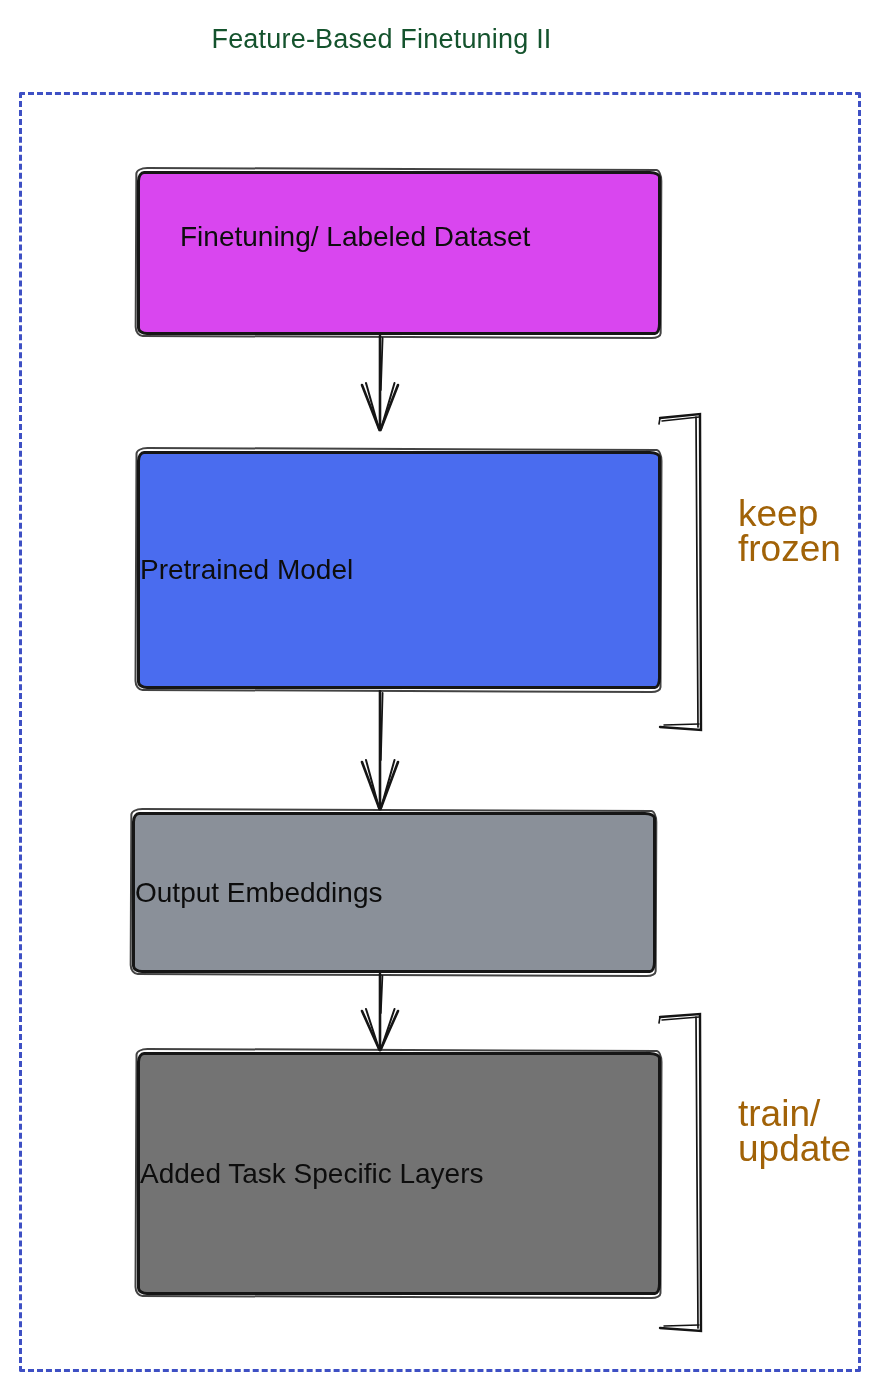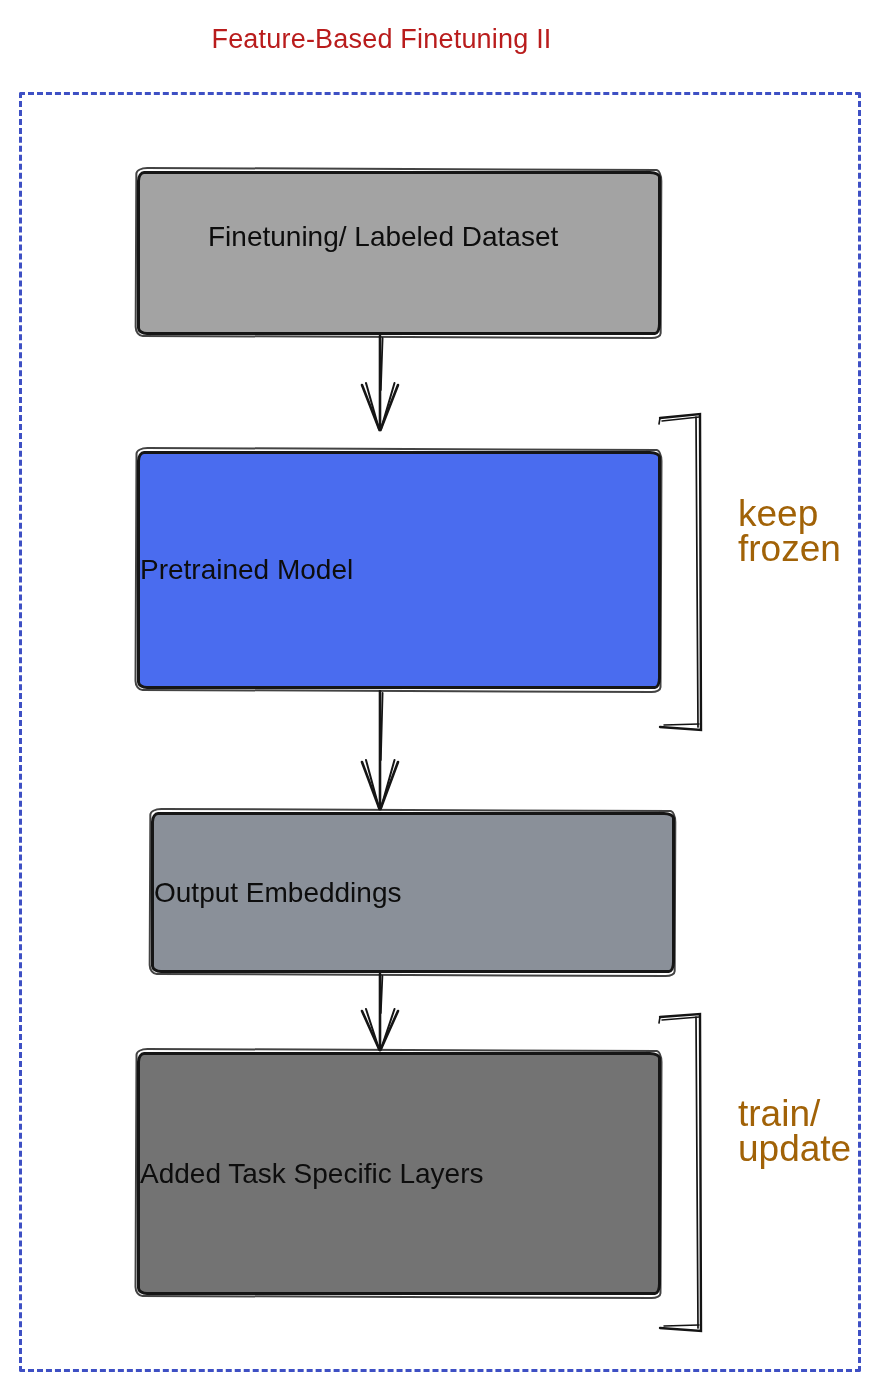--- a/index.html
+++ b/index.html
@@ -8,21 +8,21 @@
     width:880px;height:1393px;
     background:#ffffff;
     font-family:"Liberation Sans", sans-serif;
     overflow:hidden;
   }
   .title{
     position:absolute;
     left:0;top:24px;width:763px;
     text-align:center;
     font-size:27px;
-    color:#b91c1c;
+    color:#14532d;
     letter-spacing:0.2px;
   }
   .frame{
     position:absolute;
     left:19px;top:92px;
     width:842px;height:1280px;
     border:3px dashed #3e50c4;
     box-sizing:border-box;
     border-radius:2px;
   }
@@ -42,24 +42,24 @@
     border:2px solid rgba(20,20,20,.8);
     border-radius:12px 6px 10px 8px / 7px 12px 6px 10px;
     transform:rotate(.25deg);
     pointer-events:none;
   }
   .box-label{
     font-size:28px;
     color:#0d0d0d;
     line-height:34px;
   }
-  .box-dataset{ left:137px; top:171px; width:524px; height:164px; background:#a3a3a3; align-items:flex-start; justify-content:flex-start;padding-left:28px; }
+  .box-dataset{ left:137px; top:171px; width:524px; height:164px; background:#d946ef; align-items:flex-start; justify-content:flex-start; }
   .box-dataset .box-label{ padding:46px 0 0 40px; }
   .box-pretrained{ left:137px; top:451px; width:524px; height:238px; background:#4a6cef; }
-  .box-embeddings{ left:151px; top:812px; width:524px; height:161px; background:#8a9099; }
+  .box-embeddings{ left:132px; top:812px; width:524px; height:161px; background:#8a9099; }
   .box-tasklayers{ left:137px; top:1052px; width:524px; height:243px; background:#737373; }
   .arrow{ position:absolute; left:352px; width:56px; }
   .arrow-1{ top:335px; height:97px; }
   .arrow-2{ top:690px; height:121px; }
   .arrow-3{ top:973px; height:79px; }
   .bracket{ position:absolute; width:52px; }
   .bracket-1{ left:655px; top:408px; height:330px; }
   .bracket-2{ left:655px; top:1008px; height:330px; }
   .side-note{
     position:absolute;

